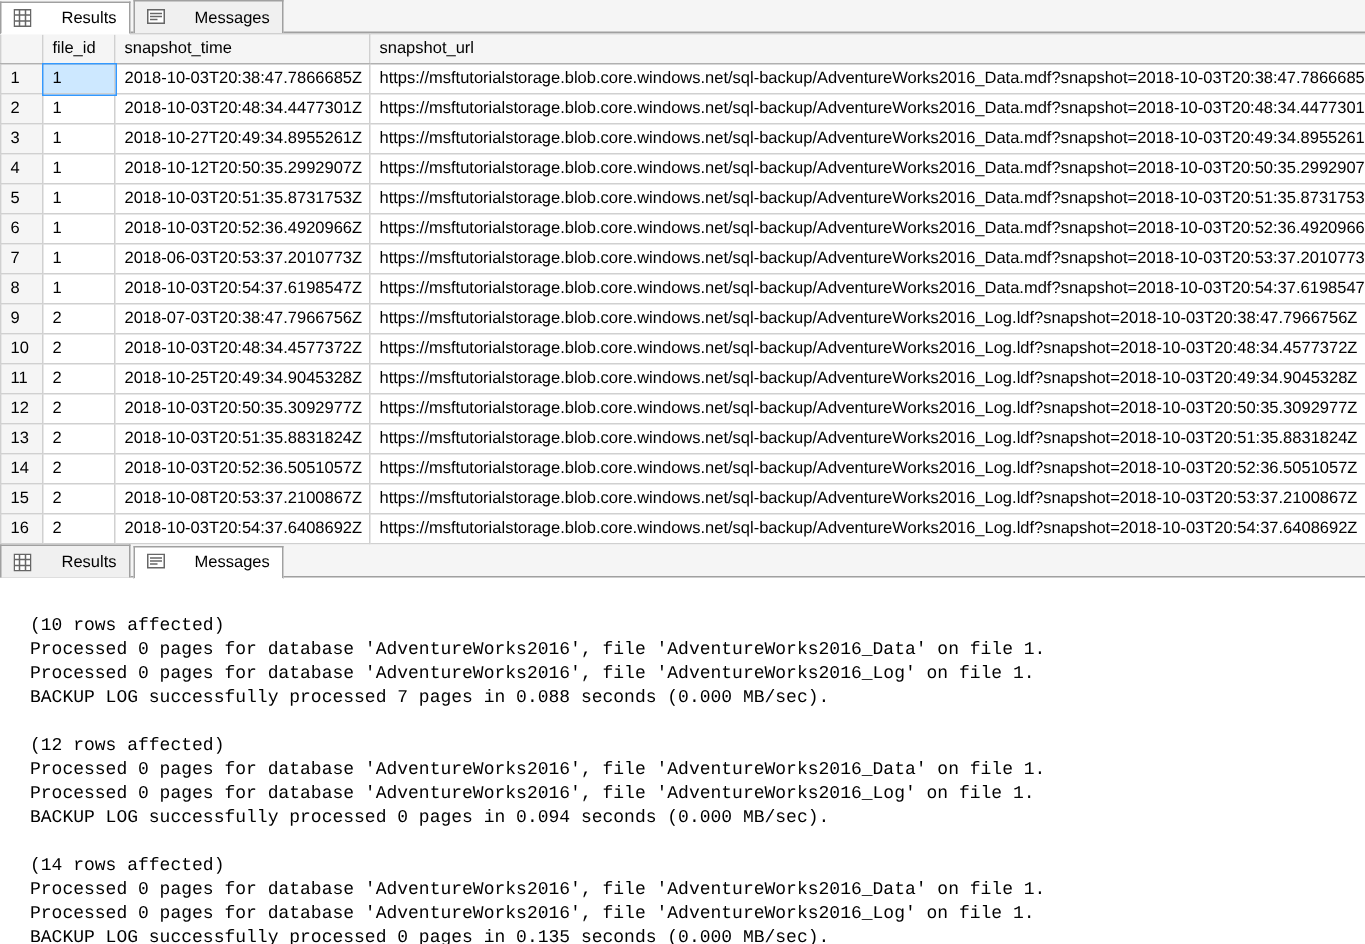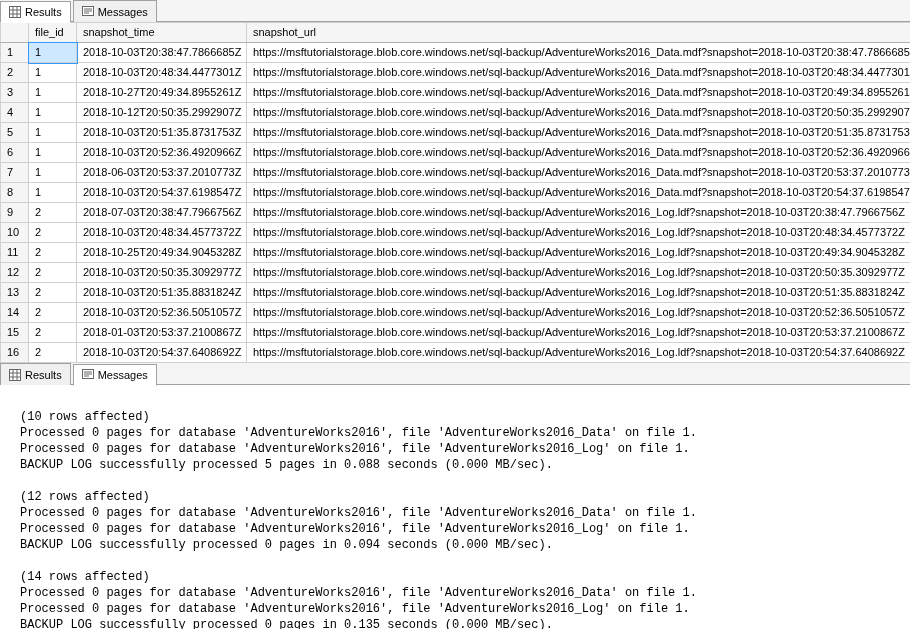--- a/index.html
+++ b/index.html
@@ -13,21 +13,21 @@
   }
   .tabs {
     display: flex;
     border-bottom: 1px solid #a0a0a0;
     background: #f5f5f5;
     height: 22px;
   }
   .tab {
     display: flex;
     align-items: center;
-    gap: 4px;
+    gap: 20px;
     padding: 2px 8px;
     border: 1px solid #a0a0a0;
     border-bottom: none;
     background: #f0f0f0;
     margin-right: 2px;
     height: 22px;
     cursor: pointer;
   }
   .tab.active {
     background: #fff;
@@ -203,21 +203,21 @@
       </tr>
       <tr>
         <td class="rownum">14</td>
         <td>2</td>
         <td>2018-10-03T20:52:36.5051057Z</td>
         <td>https://msftutorialstorage.blob.core.windows.net/sql-backup/AdventureWorks2016_Log.ldf?snapshot=2018-10-03T20:52:36.5051057Z</td>
       </tr>
       <tr>
         <td class="rownum">15</td>
         <td>2</td>
-        <td>2018-01-03T20:53:37.2100867Z</td>
+        <td>2018-10-08T20:53:37.2100867Z</td>
         <td>https://msftutorialstorage.blob.core.windows.net/sql-backup/AdventureWorks2016_Log.ldf?snapshot=2018-10-03T20:53:37.2100867Z</td>
       </tr>
       <tr>
         <td class="rownum">16</td>
         <td>2</td>
         <td>2018-10-03T20:54:37.6408692Z</td>
         <td>https://msftutorialstorage.blob.core.windows.net/sql-backup/AdventureWorks2016_Log.ldf?snapshot=2018-10-03T20:54:37.6408692Z</td>
       </tr>
     </tbody>
 </table>
@@ -245,19 +245,19 @@
         </svg>
     </span>
     <span>Messages</span>
   </div>
 </div>
 
 <div class="messages-pane">
 <div class="block"><span>(10 rows affected)</span>
 <span>Processed 0 pages for database 'AdventureWorks2016', file 'AdventureWorks2016_Data' on file 1.</span>
 <span>Processed 0 pages for database 'AdventureWorks2016', file 'AdventureWorks2016_Log' on file 1.</span>
-<span>BACKUP LOG successfully processed 5 pages in 0.088 seconds (0.000 MB/sec).</span></div><div class="block"><span>(12 rows affected)</span>
+<span>BACKUP LOG successfully processed 7 pages in 0.088 seconds (0.000 MB/sec).</span></div><div class="block"><span>(12 rows affected)</span>
 <span>Processed 0 pages for database 'AdventureWorks2016', file 'AdventureWorks2016_Data' on file 1.</span>
 <span>Processed 0 pages for database 'AdventureWorks2016', file 'AdventureWorks2016_Log' on file 1.</span>
 <span>BACKUP LOG successfully processed 0 pages in 0.094 seconds (0.000 MB/sec).</span></div><div class="block"><span>(14 rows affected)</span>
 <span>Processed 0 pages for database 'AdventureWorks2016', file 'AdventureWorks2016_Data' on file 1.</span>
 <span>Processed 0 pages for database 'AdventureWorks2016', file 'AdventureWorks2016_Log' on file 1.</span>
 <span>BACKUP LOG successfully processed 0 pages in 0.135 seconds (0.000 MB/sec).</span></div></div>
 
 </body></html>

